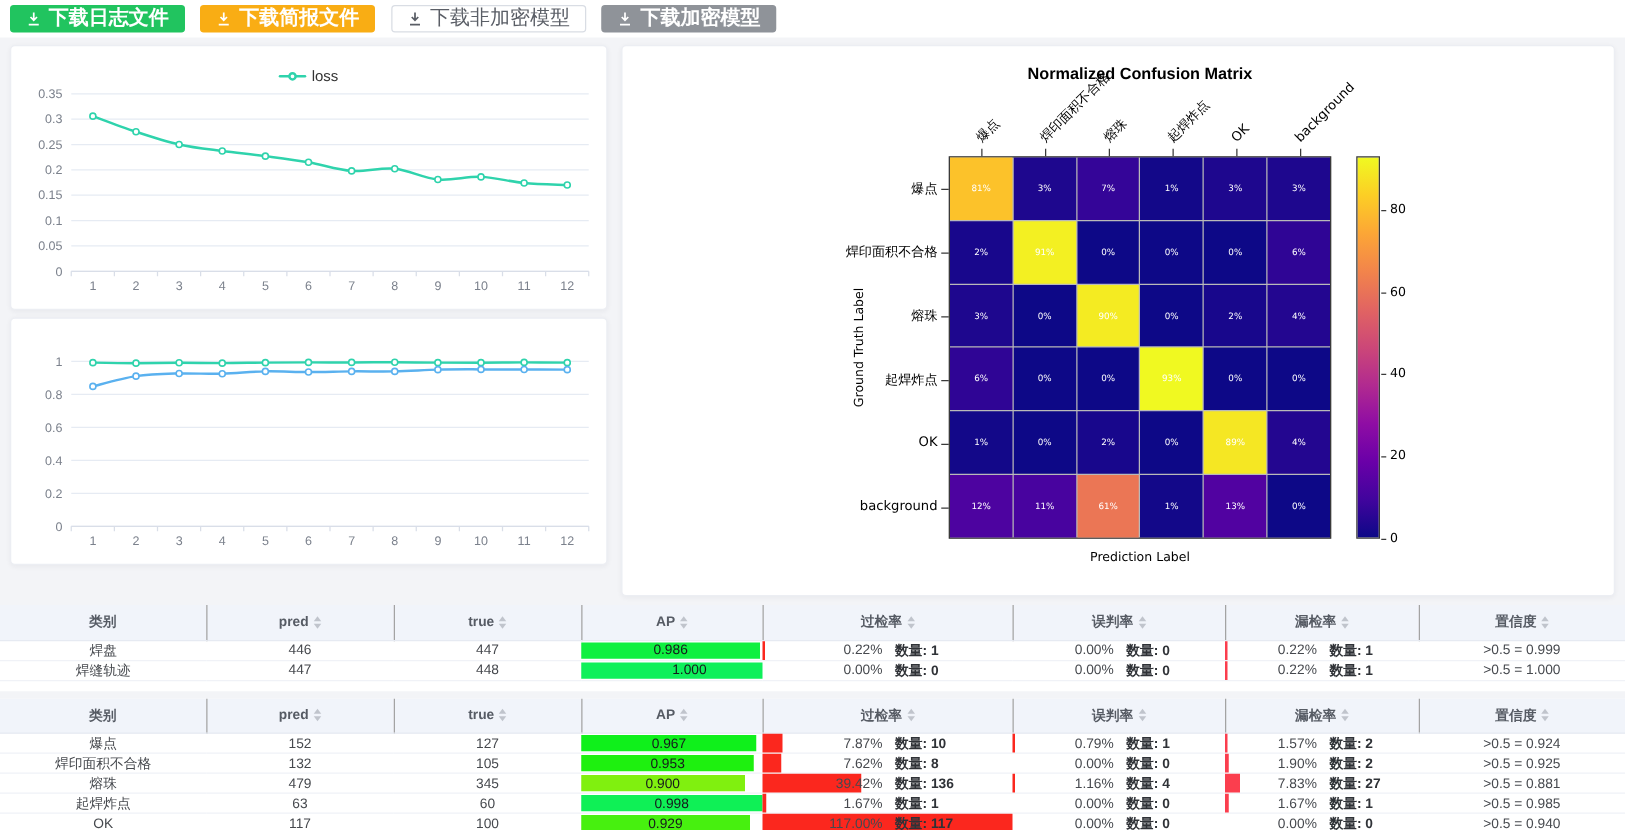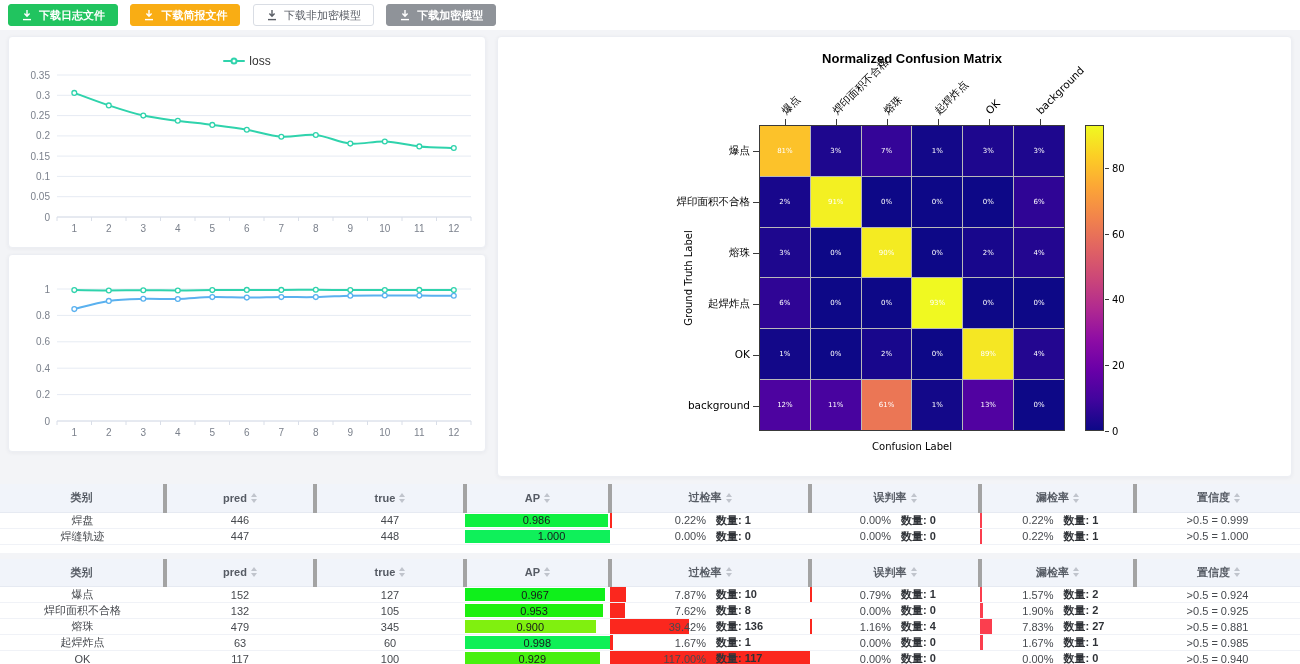--- a/index.html
+++ b/index.html
@@ -3,21 +3,21 @@
 <meta charset="utf-8">
 <style>
   * { margin:0; padding:0; box-sizing:border-box; }
   html,body { width:1300px; height:664px; overflow:hidden; background:#f3f4f7;
     font-family:"Liberation Sans","DejaVu Sans",sans-serif; }
   .page { position:relative; width:1300px; height:664px; }
 
   
   .toolbar { position:absolute; left:0; top:0; width:1300px; height:30px; background:#fff; }
   .btn { display:inline-flex; align-items:center; gap:6px; height:22px; margin-top:4px;
-    padding:0 12px; border-radius:3px; font-size:11px; font-weight:700; border:1px solid transparent;
+    padding:0 12px; border-radius:3px; font-size:16px; font-weight:700; border:1px solid transparent;
     cursor:pointer; line-height:22px;justify-content:flex-end; }
   .btn svg { display:block; }
   .btn-green  { background:#21c45f; border-color:#21c45f; color:#fff; margin-left:8px; }
   .btn-orange { background:#f9ad14; border-color:#f9ad14; color:#fff; margin-left:8px; }
   .btn-white  { background:#fff; border-color:#d9dde4; color:#5a5e66; font-weight:500; margin-left:8px; }
   .btn-gray   { background:#8f9399; border-color:#8f9399; color:#fff; margin-left:8px; }
 
   
   .card { position:absolute; background:#fff; border:1px solid #eceef3; border-radius:4px;
     box-shadow:0 1px 4px rgba(31,45,61,.05); }
@@ -54,21 +54,21 @@
   .mx-cbar { position:absolute; left:587px; top:88px; width:19px; height:306px; border:1px solid #3a3a3a; }
   .mx-cbar-tick { position:absolute; width:4px; height:1px; background:#3a3a3a; left:607px; }
   .mx-cbar-lbl { position:absolute; left:614px; font-family:"DejaVu Sans",sans-serif;
     font-size:10px; color:#000; transform:translateY(-50%); }
 
   
   .tables { position:absolute; left:0; top:484px; width:1300px; }
   .table-card { background:#fff; margin-bottom:6px; padding-bottom:8px; }
   table { width:1300px; border-collapse:collapse; table-layout:fixed; font-size:11px; color:#46494e; }
   th { background:#f1f4fa; height:28px; font-weight:700; color:#565b64; border-bottom:1px solid #e6eaf2;
-    border-right:4px solid #a3a3a3; cursor:pointer; }
+    border-right:1px solid #a3a3a3; cursor:pointer; }
   th:last-child { border-right:none; }
   .th-inner { display:flex; align-items:center; justify-content:center; gap:4px; }
   .carets { display:flex; flex-direction:column; gap:2px; }
   .caret { width:0; height:0; border-left:3.5px solid transparent; border-right:3.5px solid transparent; display:block; }
   .caret.up   { border-bottom:4px solid #c0c4cc; }
   .caret.down { border-top:4px solid #c0c4cc; }
   td { text-align:center; border-bottom:1px solid #f0f2f7; position:relative; padding:0; }
   #table-0 td { height:16px; }
   #table-1 td { height:14px; }
   .ap-bar { height:13px; display:flex; align-items:center; justify-content:center;
@@ -314,21 +314,21 @@
         <div class="mx-tick" style="left: 255px; top: 266.5px; width: 6px; height: 1px;"></div>
         <span class="mx-collabel" style="left: 493.5px; top: 66px;">OK</span>
         <div class="mx-tick" style="left: 490.5px; top: 82px; width: 1px; height: 6px;"></div>
         <div class="mx-rowlabel" style="top: 310.5px;">OK</div>
         <div class="mx-tick" style="left: 255px; top: 317.5px; width: 6px; height: 1px;"></div>
         <span class="mx-collabel" style="left: 544.5px; top: 66px;">background</span>
         <div class="mx-tick" style="left: 541.5px; top: 82px; width: 1px; height: 6px;"></div>
         <div class="mx-rowlabel" style="top: 361.5px;">background</div>
         <div class="mx-tick" style="left: 255px; top: 368.5px; width: 6px; height: 1px;"></div>
       </div>
-    <div class="mx-xlab">Confusion Label</div>
+    <div class="mx-xlab">Prediction Label</div>
     <div class="mx-cbar" id="mx-cbar" style="background: linear-gradient(to top, rgb(13, 8, 135) 0%, rgb(65, 4, 157) 10%, rgb(106, 0, 168) 20%, rgb(143, 13, 164) 30%, rgb(177, 42, 144) 40%, rgb(204, 71, 120) 50%, rgb(225, 100, 98) 60%, rgb(242, 132, 75) 70%, rgb(252, 166, 54) 80%, rgb(252, 206, 37) 90%, rgb(240, 249, 33) 100%);"></div>
     <div id="mx-cbar-ticks">
         <div class="mx-cbar-tick" style="top: 394px;"></div>
         <div class="mx-cbar-lbl" style="top: 394px;">0</div>
         <div class="mx-cbar-tick" style="top: 328.194px;"></div>
         <div class="mx-cbar-lbl" style="top: 328.194px;">20</div>
         <div class="mx-cbar-tick" style="top: 262.387px;"></div>
         <div class="mx-cbar-lbl" style="top: 262.387px;">40</div>
         <div class="mx-cbar-tick" style="top: 196.581px;"></div>
         <div class="mx-cbar-lbl" style="top: 196.581px;">60</div>

